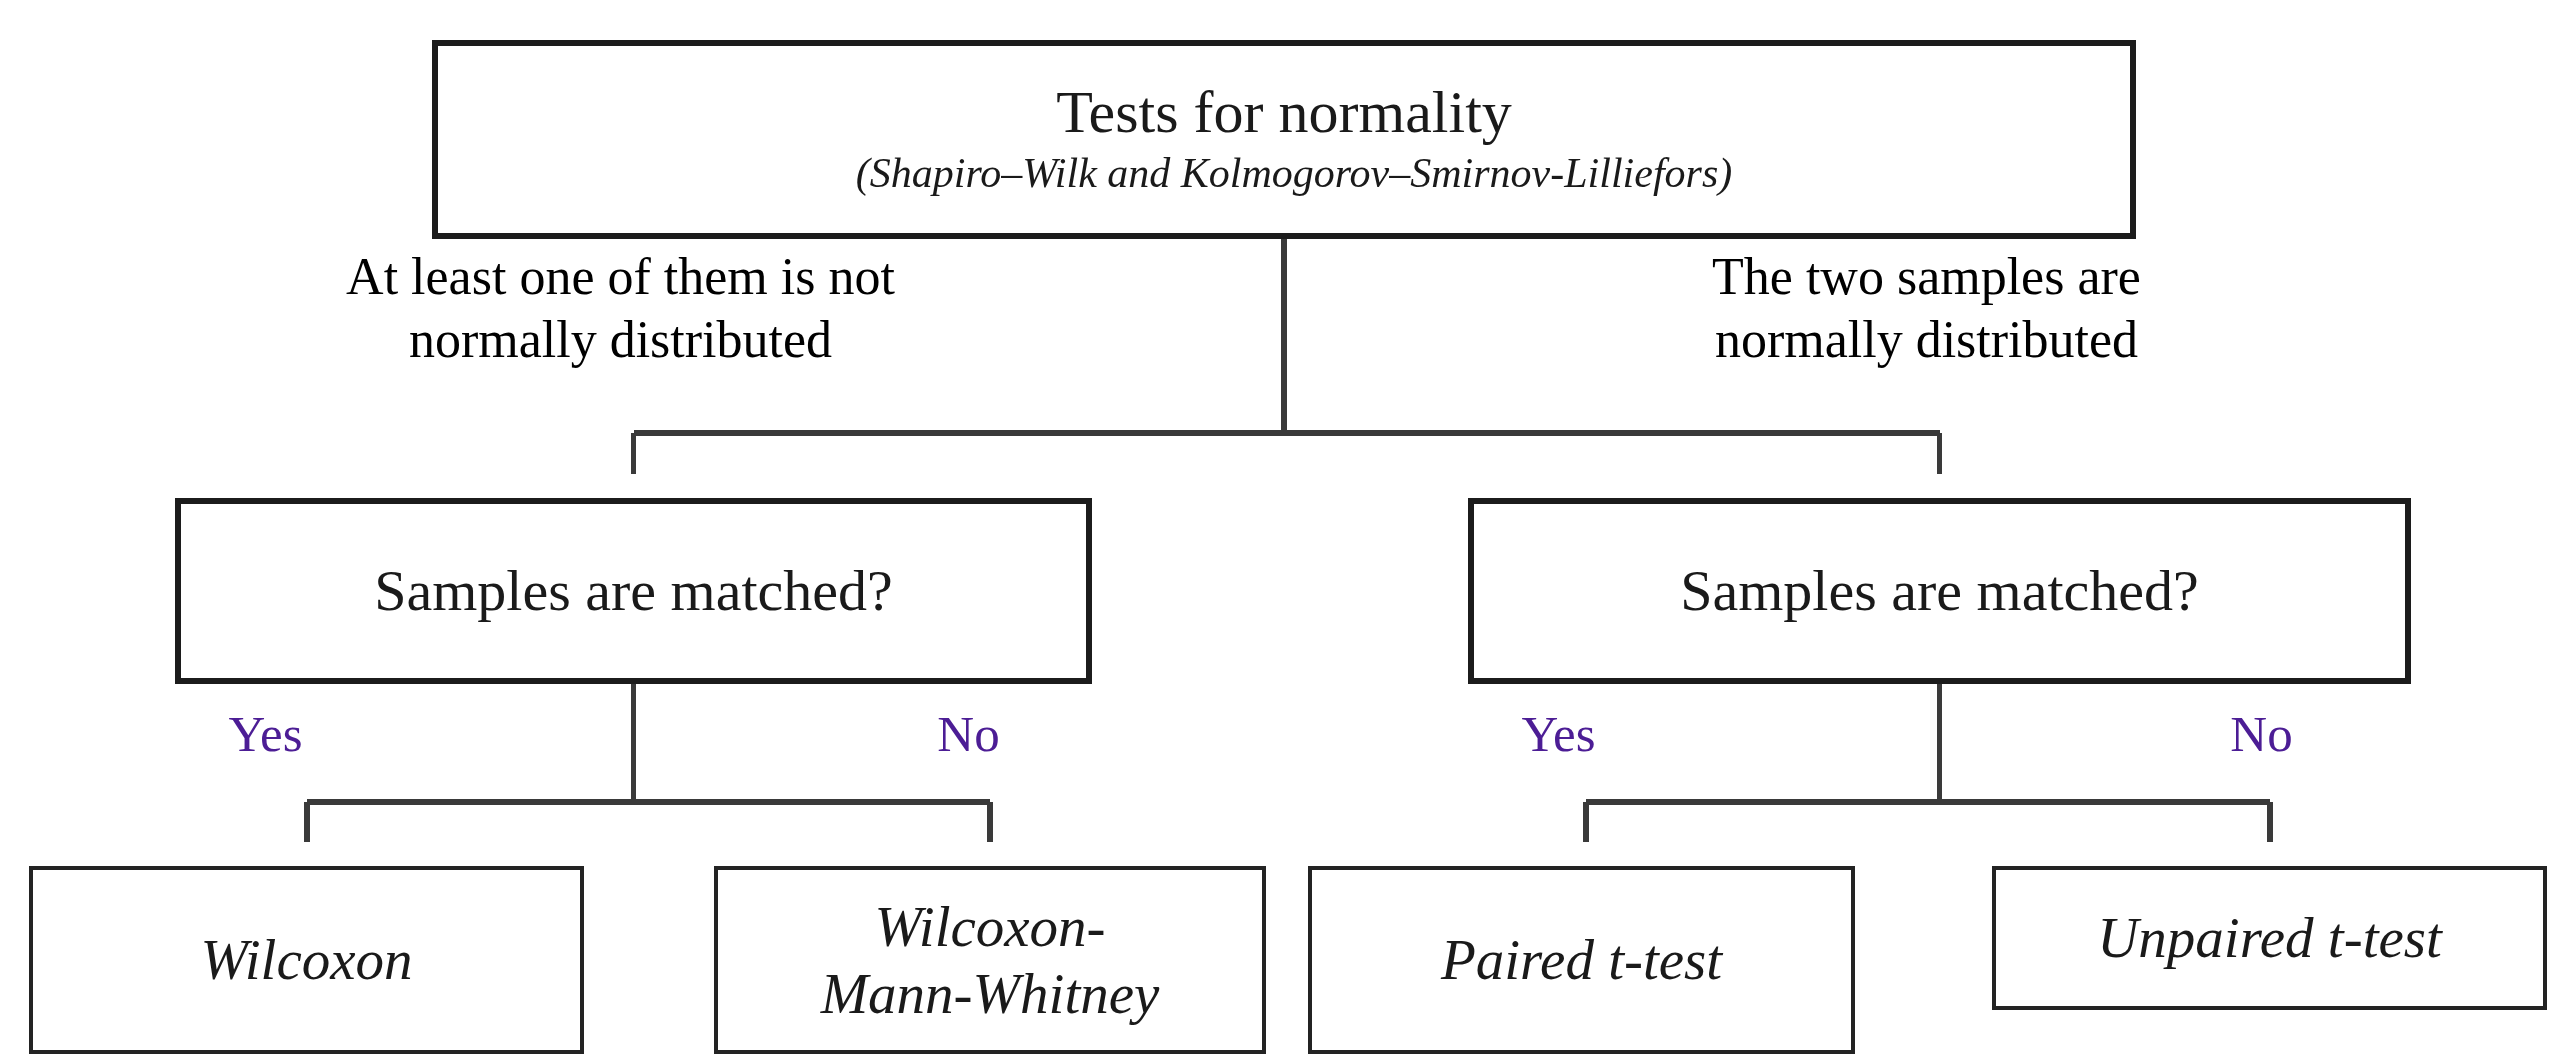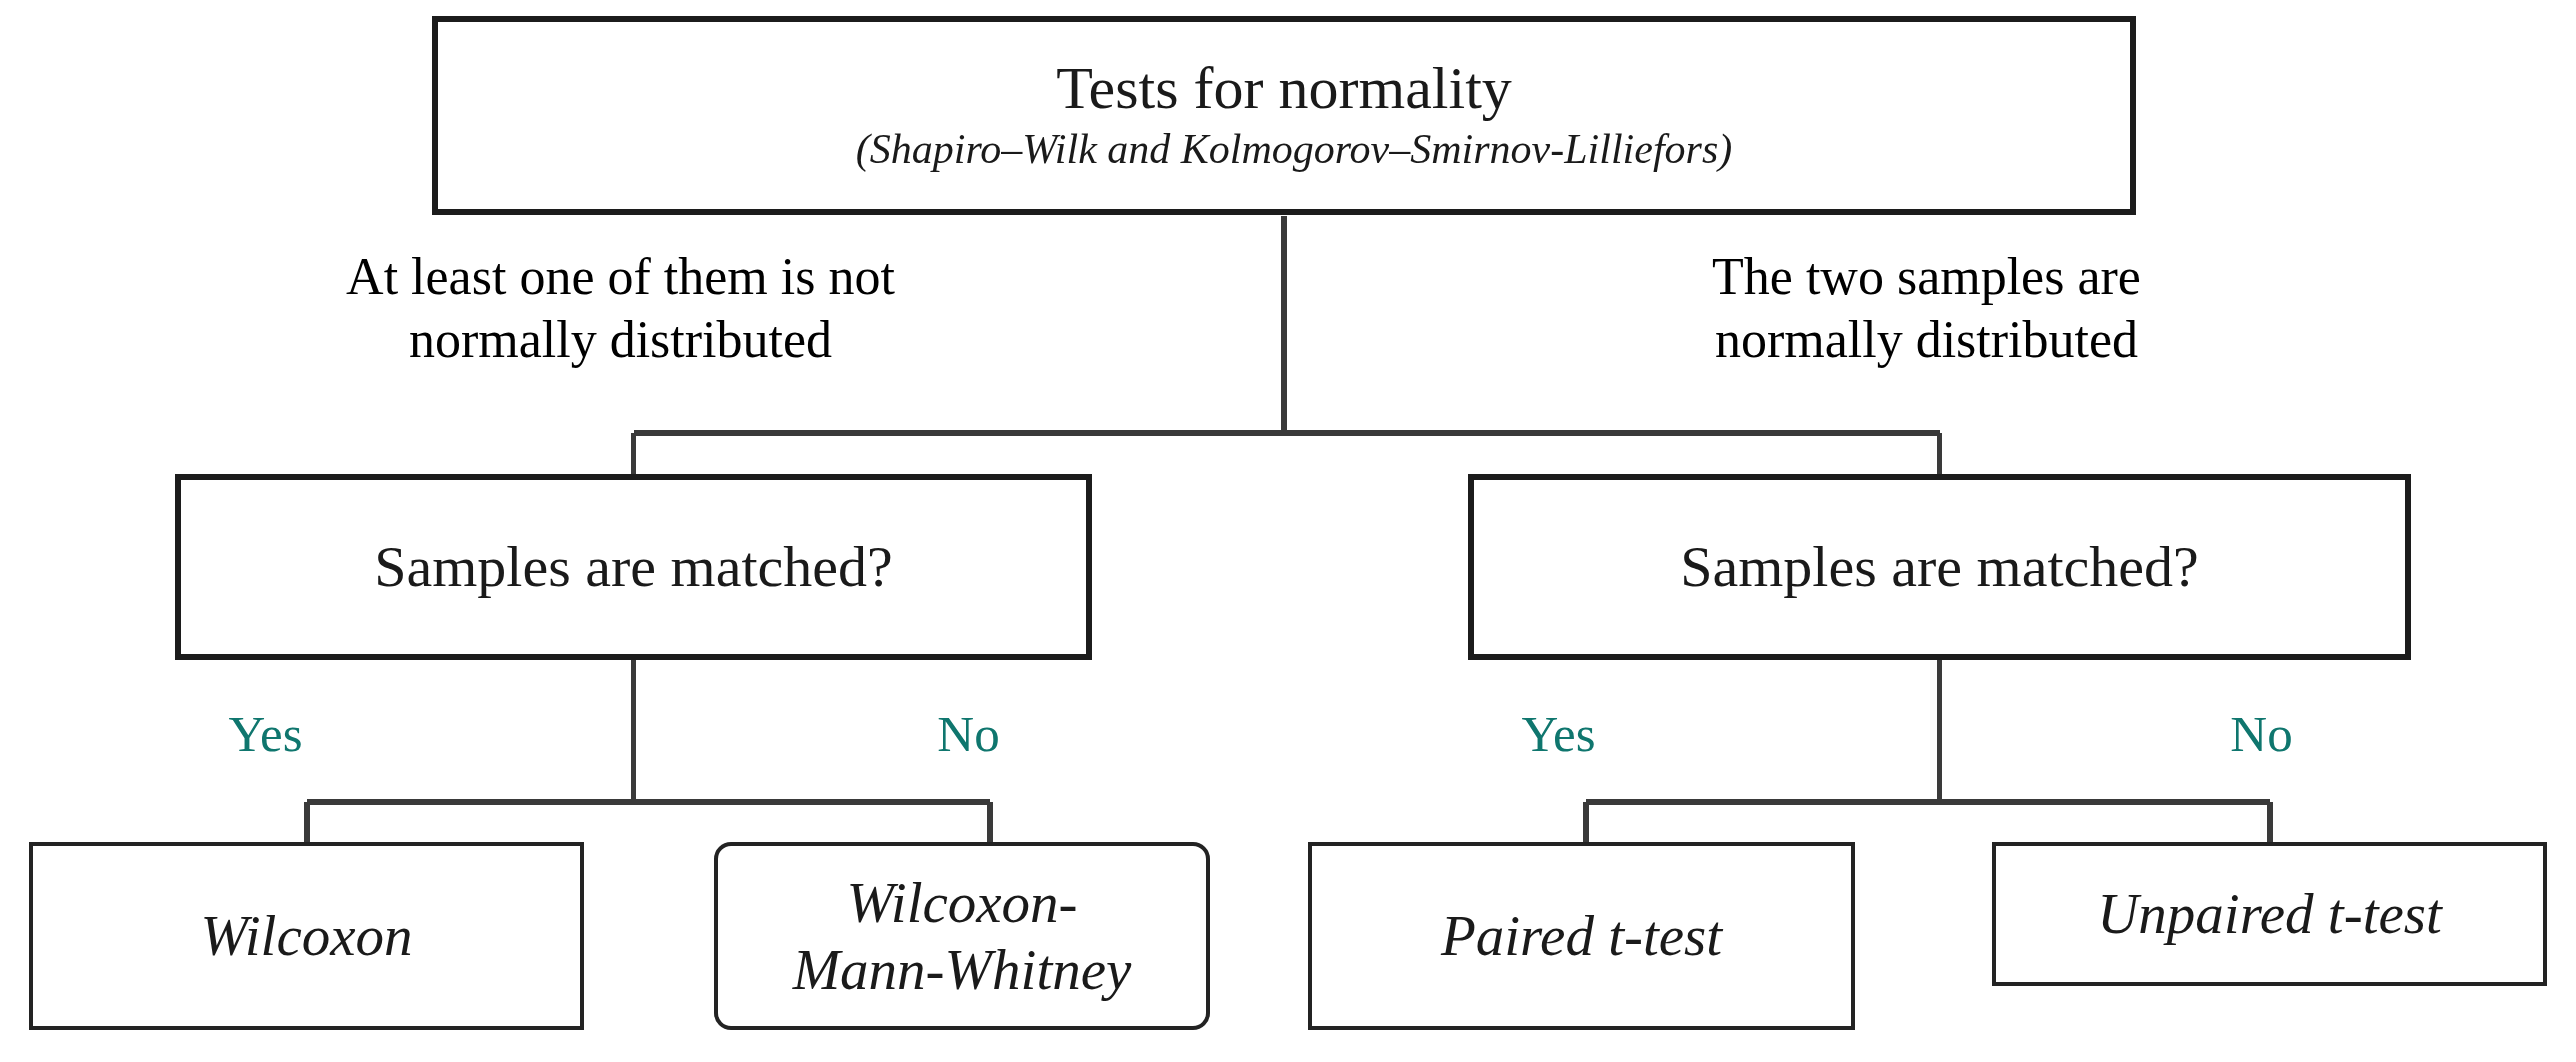--- a/index.html
+++ b/index.html
@@ -32,20 +32,21 @@
     position: absolute;
     box-sizing: border-box;
     background: #ffffff;
     border: 6.4px solid #1c1c1c;
     display: flex;
     flex-direction: column;
     align-items: center;
     justify-content: center;
     text-align: center;
     z-index: 5;
+    margin-top: 24px;
   }
   .node-box.thin {
     border-width: 4.6px;
     border-color: #232323;
   }
   .node-line {
     display: block;
     width: 100%;
     line-height: 1.12;
     white-space: nowrap;
@@ -92,24 +93,23 @@
   #box-wilcoxon {
     left: 29px;
     top: 842px;
     width: 555px;
     height: 188px;
     font-size: 57px;
   }
   #box-wmw {
     left: 714px;
     top: 842px;
-    width: 496px;
+    width: 552px;
     height: 188px;
     font-size: 57px;
-    border-radius: 17px;
   }
   #box-wmw .node-line {
     line-height: 1.18;
   }
   #box-paired {
     left: 1308px;
     top: 842px;
     width: 547px;
     height: 188px;
     font-size: 57px;
@@ -139,21 +139,21 @@
   }
   #label-normal {
     left: 1543px;
     top: 245px;
     width: 767px;
   }
   .yesno-label {
     position: absolute;
     font-size: 51px;
     z-index: 6;
-    color: #0f766e;
+    color: #4c1d95;
     text-align: center;
   }
   #yes-left  { left: 179px;  top: 705px; width: 173px; }
   #no-left   { left: 882px;  top: 705px; width: 173px; }
   #yes-right { left: 1472px; top: 705px; width: 173px; }
   #no-right  { left: 2175px; top: 705px; width: 173px; }
 </style>
 </head>
 <body>
 

